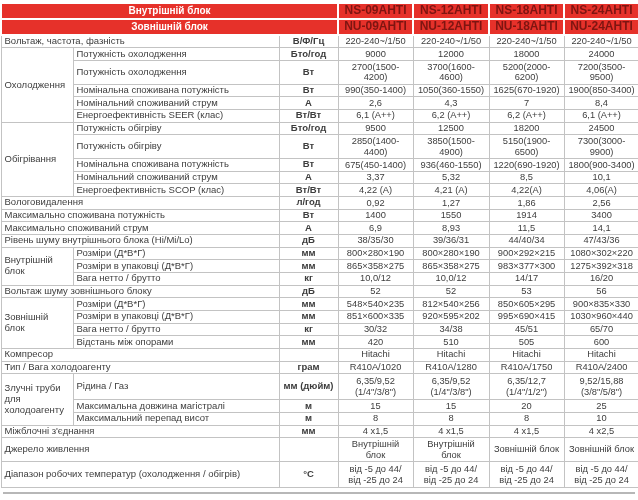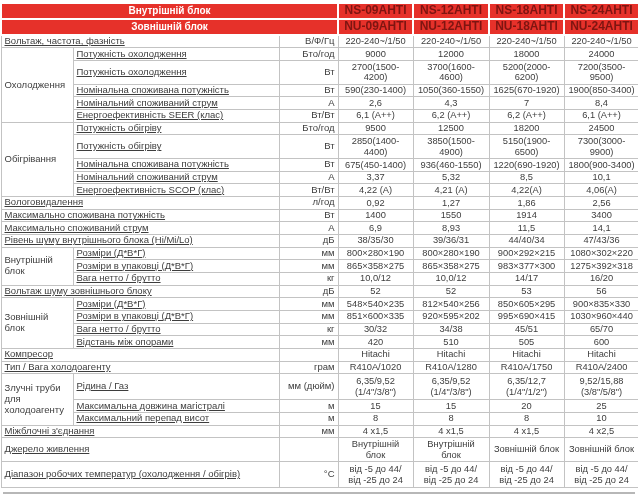--- a/index.html
+++ b/index.html
@@ -40,22 +40,22 @@
   }
   td.red-model{
     background:var(--red);
     color:var(--model-text);
     text-align:center;
     font-size:12px;
     font-weight:bold;
     border:2px solid #fff;
   }
   td.section-cell{text-align:left;}
-  td.label-cell{text-align:left;text-decoration:underline;}
-  td.unit-cell{text-align:right;}
+  td.label-cell{text-align:left;}
+  td.unit-cell{text-align:center;font-weight:bold;}
   td.value-cell{text-align:center;white-space:pre-line;font-size:9.3px;}
   tr.tall{height:26px;}
   .bottom-rule{
     height:2px;
     background:#b7b7b7;
     margin:4px 3px 0 3px;
   }
 </style>
 </head>
 <body>
@@ -107,21 +107,21 @@
           <td class="label-cell">Потужність охолодження</td>
           <td class="unit-cell">Вт</td>
           <td class="value-cell">2700(1500-4200)</td>
           <td class="value-cell">3700(1600-4600)</td>
           <td class="value-cell">5200(2000-6200)</td>
           <td class="value-cell">7200(3500-9500)</td>
         </tr>
         <tr>
           <td class="label-cell">Номінальна споживана потужність</td>
           <td class="unit-cell">Вт</td>
-          <td class="value-cell">590(230-1400)</td>
+          <td class="value-cell">990(350-1400)</td>
           <td class="value-cell">1050(360-1550)</td>
           <td class="value-cell">1625(670-1920)</td>
           <td class="value-cell">1900(850-3400)</td>
         </tr>
         <tr>
           <td class="label-cell">Номінальний споживаний струм</td>
           <td class="unit-cell">А</td>
           <td class="value-cell">2,6</td>
           <td class="value-cell">4,3</td>
           <td class="value-cell">7</td>

